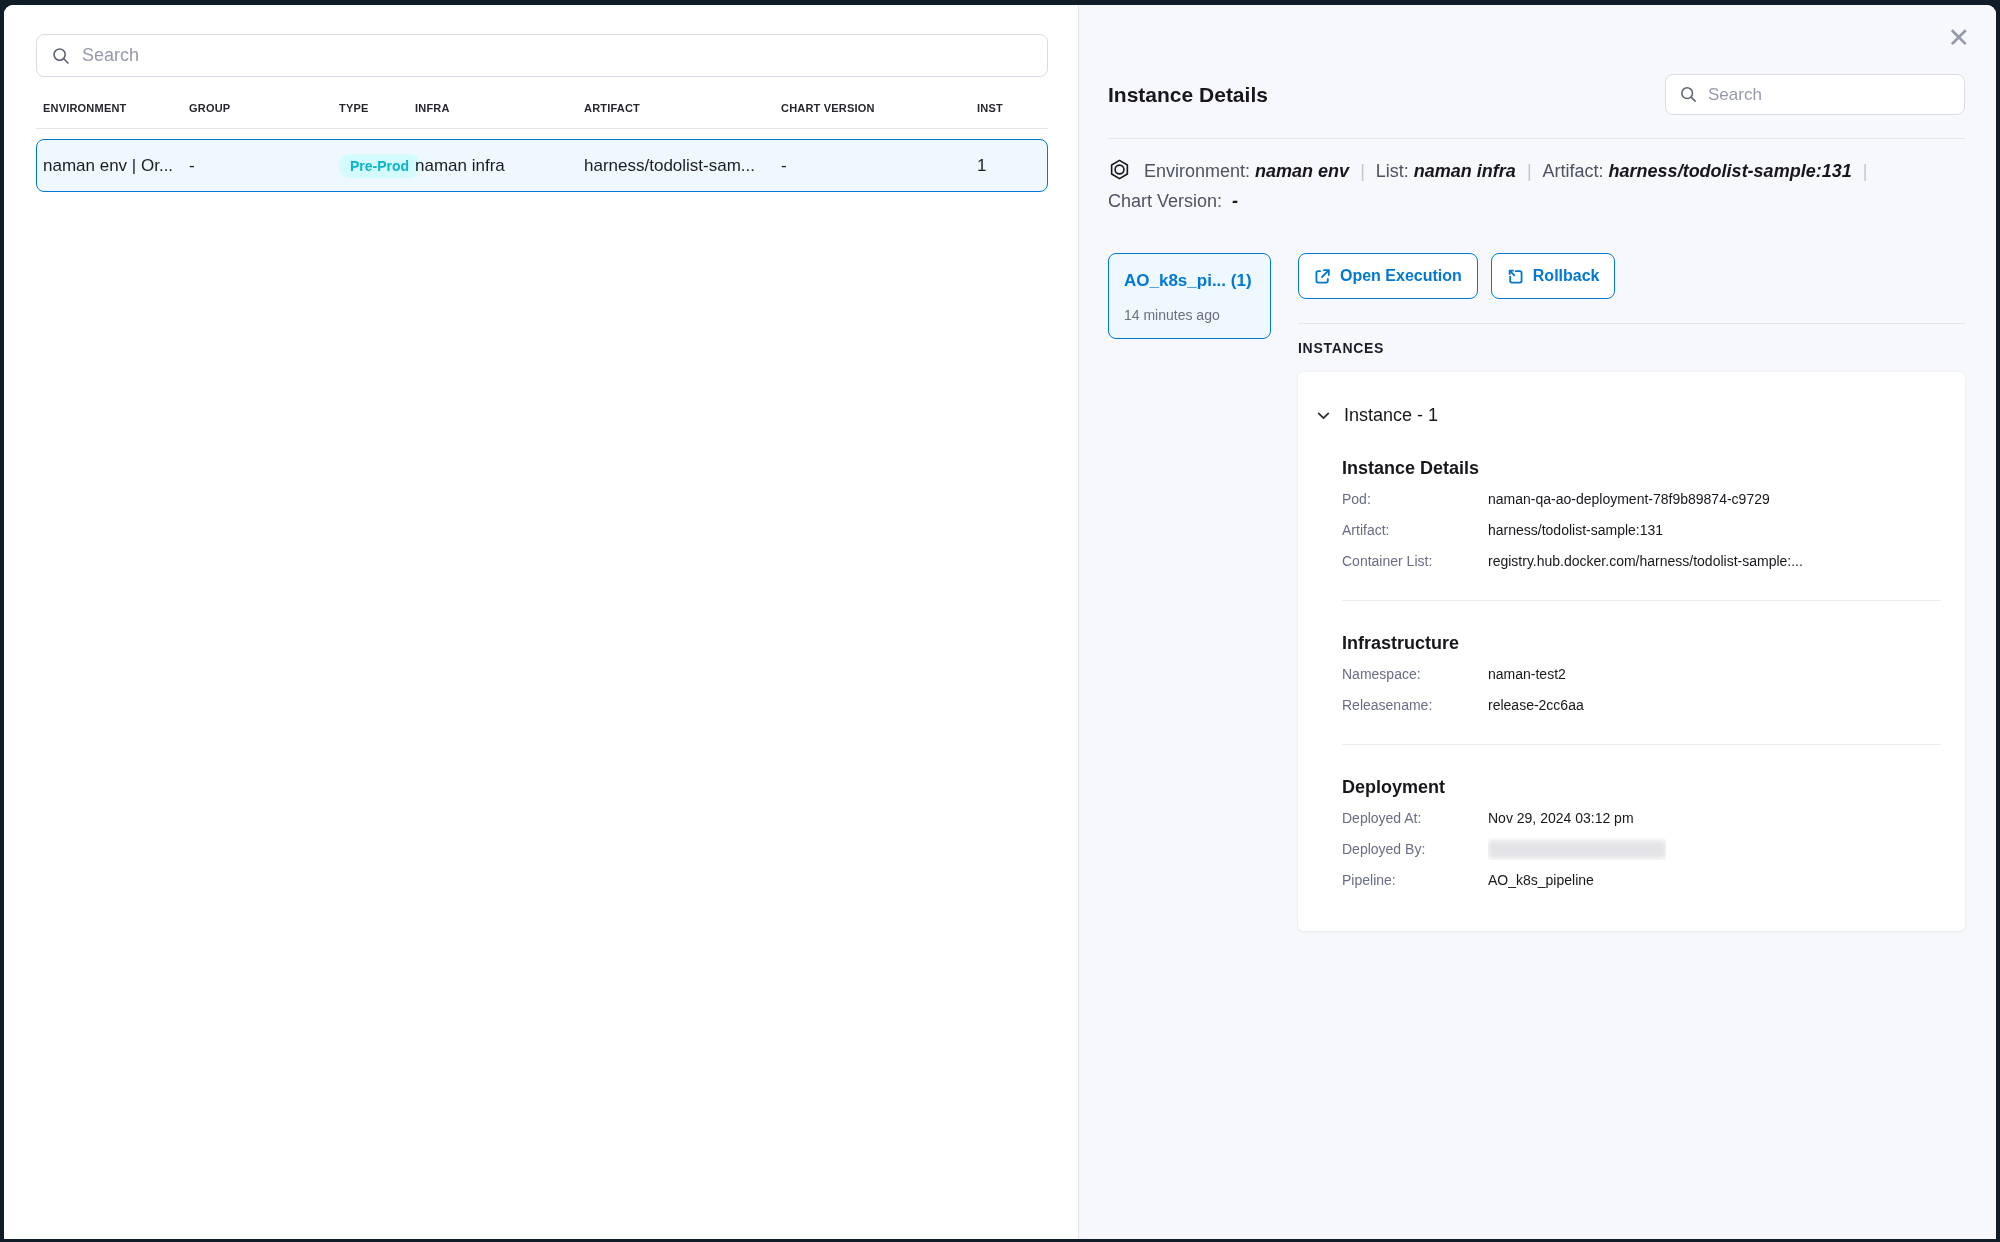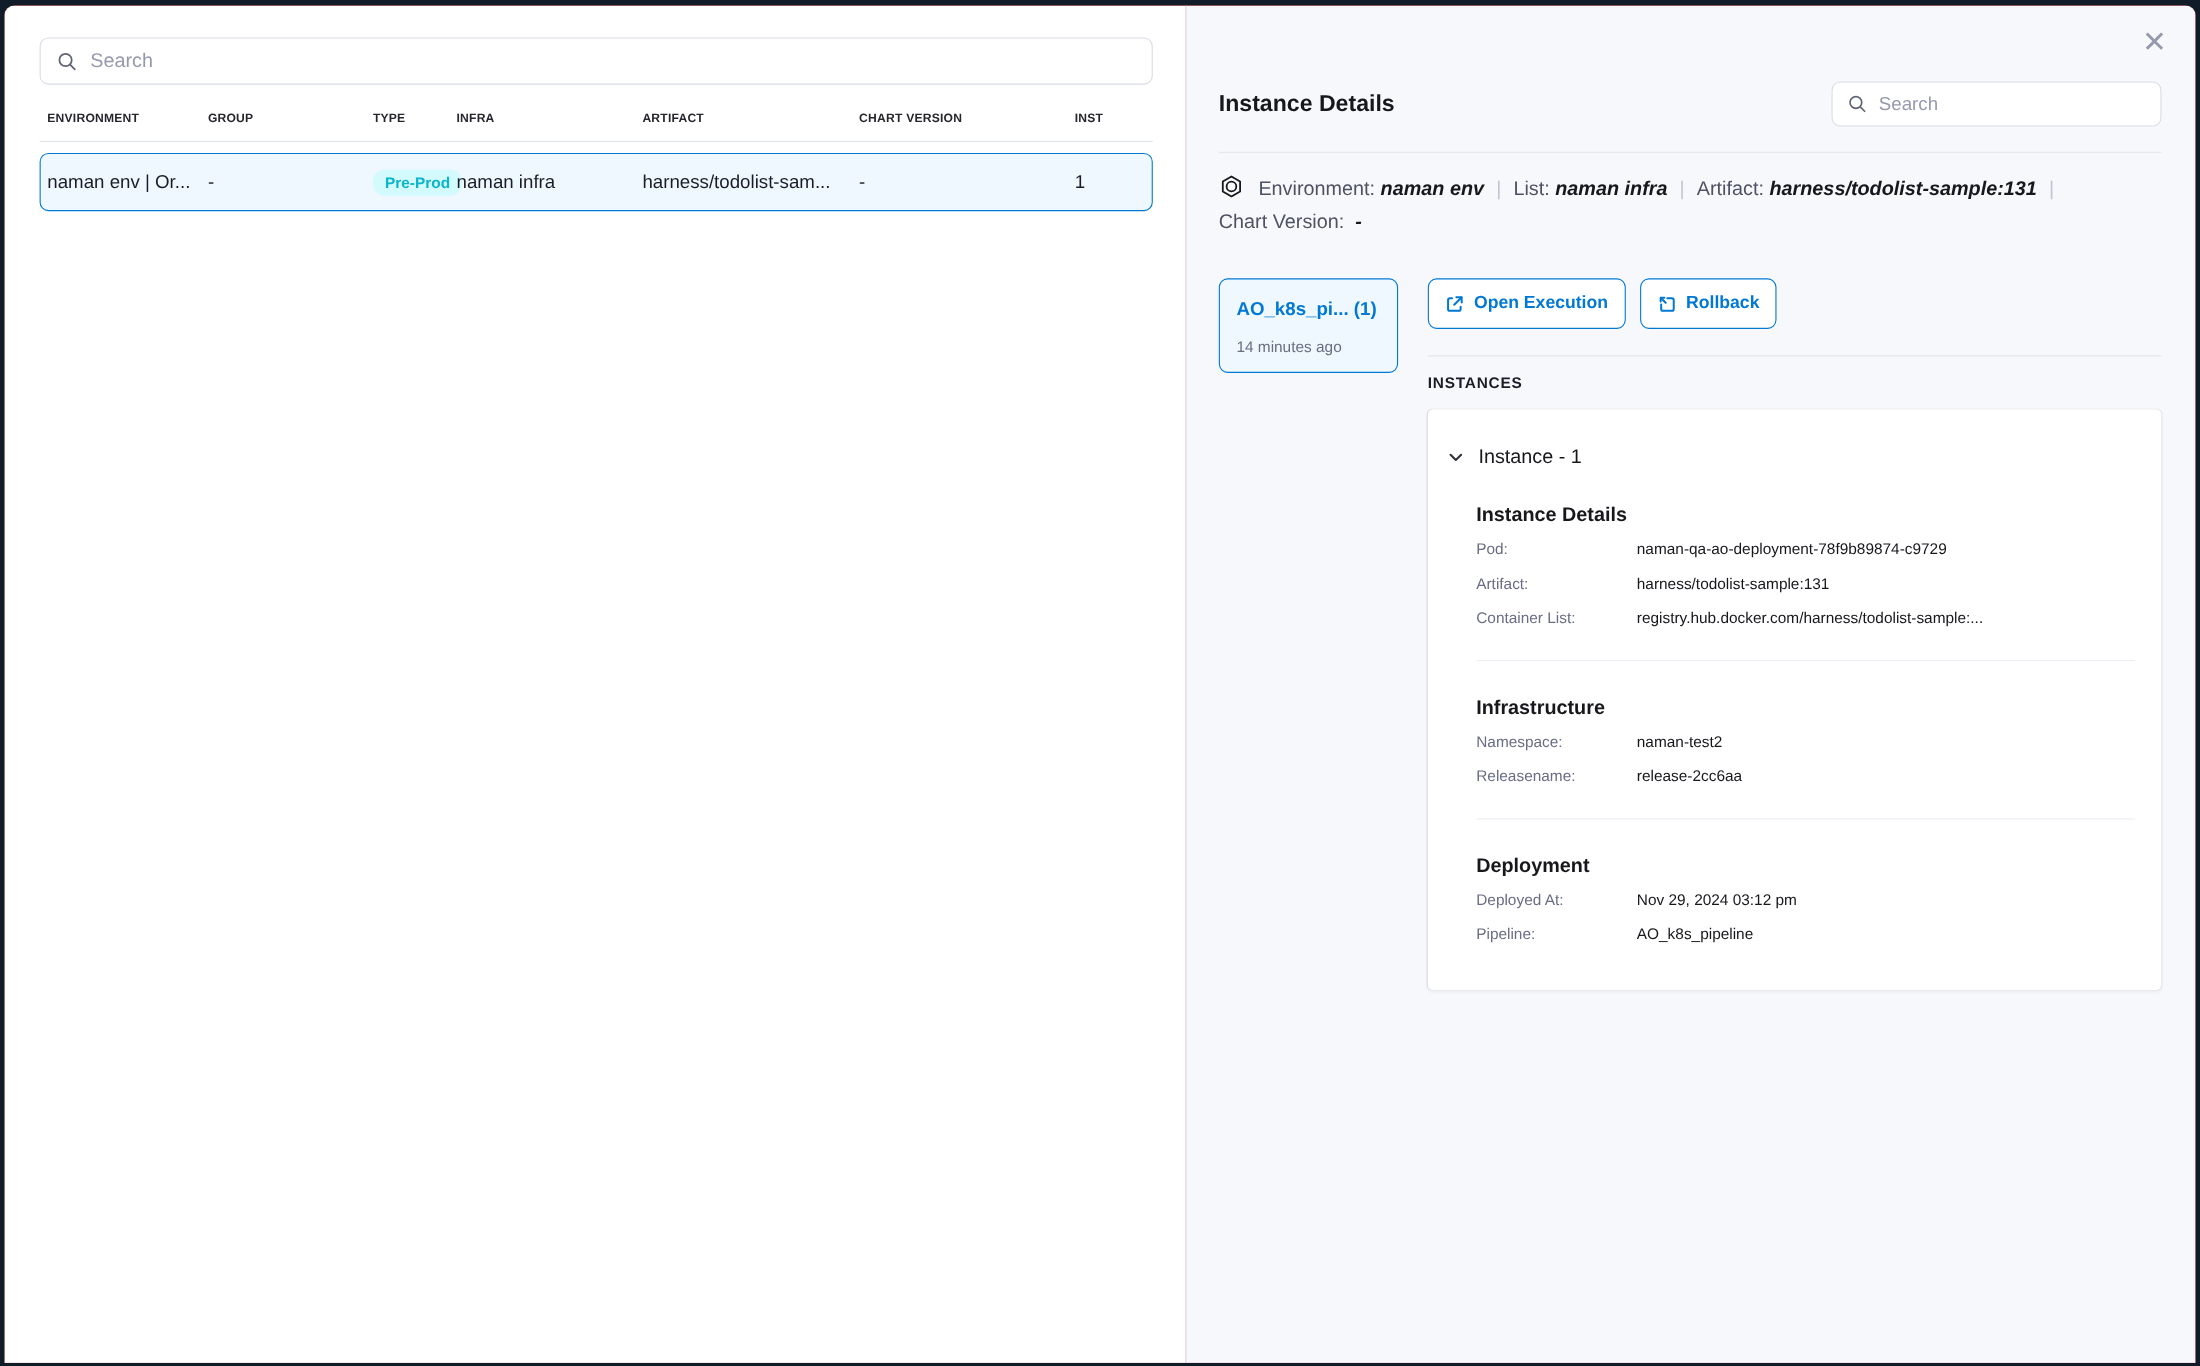--- a/index.html
+++ b/index.html
@@ -5,21 +5,21 @@
   * { box-sizing: border-box; margin: 0; padding: 0; }
   html, body { width: 2000px; height: 1242px; overflow: hidden; }
   body {
     background: #101d29;
     font-family: "Liberation Sans", "DejaVu Sans", sans-serif;
     position: relative;
     color: #1c1c28;
   }
   .modal {
     position: absolute; left: 4px; top: 5px; width: 1992px; height: 1234px;
-    border-radius: 9px 9px 0 0; overflow: hidden; display: flex; background: #b91c1c;
+    border-radius: 9px 9px 0 0; overflow: hidden; display: flex; background: #e5e5e5;
   }
 
   
   .left-panel { width: 1074px; background: #fff; padding: 29px 30px 0 32px; flex: none; }
   .search-box {
     height: 43px; border: 1px solid #d9dbe7; border-radius: 8px; background: #fff;
     display: flex; align-items: center; padding: 0 14px; gap: 11px;
   }
   .search-box svg { flex: none; }
   .search-box input {
@@ -226,20 +226,26 @@
           </div>
 
           <div class="card-divider"></div>
 
           <div class="section-heading">Deployment</div>
           <div class="field-row">
             <div class="field-label">Deployed At:</div>
             <div class="field-value">Nov 29, 2024 03:12 pm</div>
           </div>
           <div class="field-row">
+            <div class="field-label">Deployed By:</div>
+            <div class="field-value">
+                <div class="blur-box"></div>
+              </div>
+          </div>
+          <div class="field-row">
             <div class="field-label">Pipeline:</div>
             <div class="field-value">AO_k8s_pipeline</div>
           </div>
         </div>
       </div>
     </div>
   </div>
 </div>
 
 </body></html>

